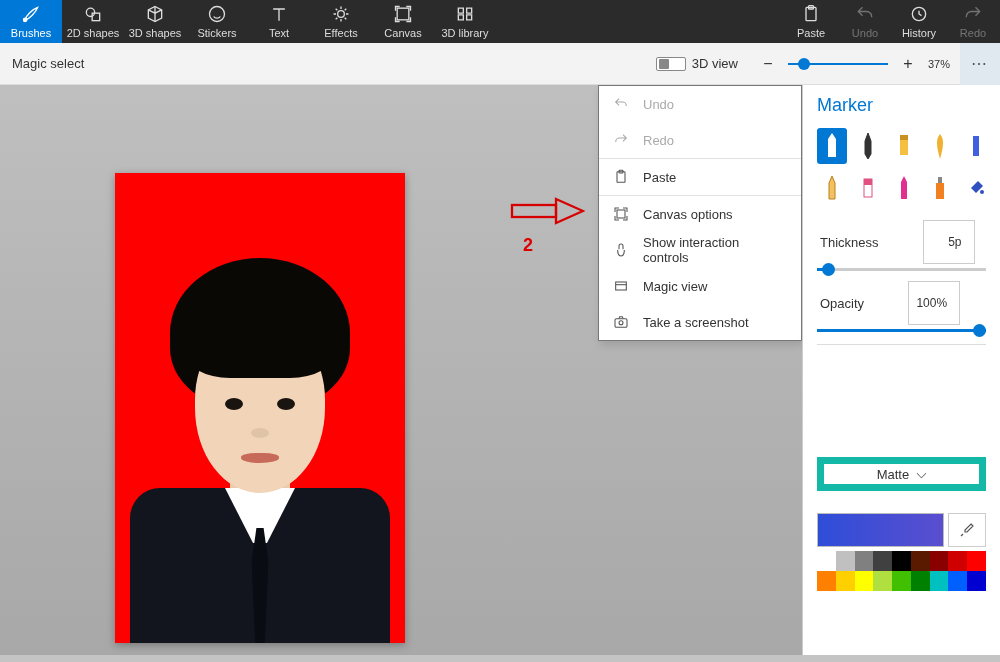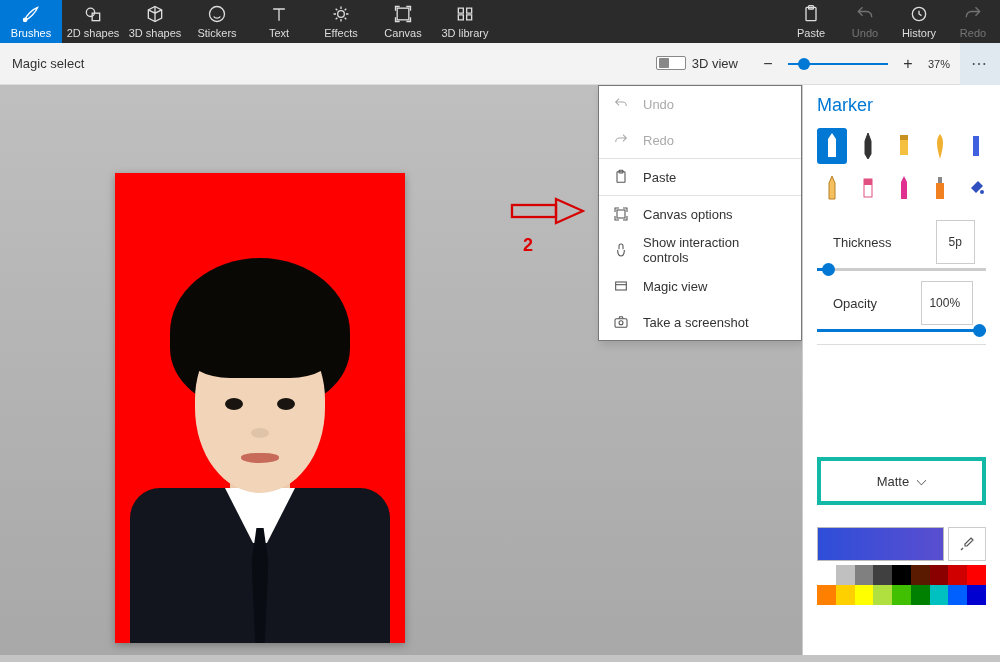--- a/index.html
+++ b/index.html
@@ -10,21 +10,21 @@
 .tool { width: 62px; display: flex; flex-direction: column; align-items: center; justify-content: center; gap: 3px; cursor: pointer; }
 .tool.active { background: #0078d7; color: #fff; }
 .tool svg { width: 20px; height: 20px; }
 .topbar .spacer { flex: 1; }
 .tool-wide { width: 54px; }
 .tool.disabled { opacity: 0.4; }
 
 
 .secbar { height: 42px; background: #f3f3f3; border-bottom: 1px solid #ddd; display: flex; align-items: center; font-size: 13px; color: #333; position: relative; }
 .secbar .magic { padding: 0 12px; }
-.secbar .view3d { margin-left: auto; display: flex; align-items: flex-start; gap: 6px; margin-right: 20px; }
+.secbar .view3d { margin-left: auto; display: flex; align-items: flex-end; gap: 6px; margin-right: 20px; }
 .toggle { width: 30px; height: 14px; border: 1px solid #888; border-radius: 2px; background: #fff; position: relative; }
 .toggle::after { content: ""; position: absolute; left: 2px; top: 1px; width: 10px; height: 10px; background: #888; border-radius: 1px; }
 .zoombar { display: flex; align-items: center; gap: 10px; margin-right: 10px; }
 .zline { width: 100px; height: 2px; background: #0078d4; position: relative; }
 .zline::after { content: ""; position: absolute; left: 10px; top: -5px; width: 12px; height: 12px; background: #0078d4; border-radius: 50%; }
 .zbtn { width: 20px; height: 20px; display: flex; align-items: center; justify-content: center; font-size: 16px; color: #333; cursor: pointer; }
 .zpct { font-size: 11px; }
 .more { width: 40px; height: 42px; display: flex; align-items: center; justify-content: center; background: #e0e8f0; cursor: pointer; font-size: 16px; color: #555; letter-spacing: 2px; }
 
 
@@ -60,27 +60,27 @@
 .ctx-sep { height: 1px; background: #e2e2e2; margin: 0; }
 .ctx-item svg { width: 16px; height: 16px; flex-shrink: 0; }
 
 
 .side { width: 198px; background: #fff; border-left: 1px solid #ccc; padding: 10px 14px; font-size: 13px; color: #333; position: relative; overflow: hidden; }
 .side h3 { font-size: 18px; font-weight: 400; color: #0078d4; margin-bottom: 12px; }
 .brushgrid { display: grid; grid-template-columns: repeat(5, 1fr); gap: 6px; margin-bottom: 14px; }
 .brush { width: 30px; height: 36px; display: flex; align-items: center; justify-content: center; border-radius: 3px; }
 .brush.sel { background: #0078d4; }
 .brush svg { width: 22px; height: 30px; }
-.prop { display: flex; justify-content: space-between; align-items: center; margin: 10px 16px 4px; gap: 44px; }
+.prop { display: flex; justify-content: flex-start; align-items: center; margin: 10px 3px 4px; gap: 44px; }
 .nbox { width: 52px; height: 44px; border: 1px solid #ccc; text-align: right; padding: 0 12px; font-size: 12px; display: flex; align-items: center; justify-content: flex-end; }
 .slider { width: 100%; height: 3px; background: #ccc; position: relative; margin-bottom: 8px; }
 .slider .fill { position: absolute; left: 0; top: 0; bottom: 0; background: #0078d4; }
 .slider .knob { position: absolute; top: -5px; width: 13px; height: 13px; background: #0078d4; border-radius: 50%; }
 .hr { height: 1px; background: #ddd; margin: 12px 0; }
-.matte { height: 48px; border: 4px solid #14b8a6; display: flex; align-items: center; justify-content: center; margin-bottom: 22px; cursor: pointer; }
+.matte { height: 34px; border: 7px solid #14b8a6; display: flex; align-items: center; justify-content: center; margin-bottom: 22px; cursor: pointer; }
 .gradbar { display: flex; gap: 4px; margin-bottom: 4px; }
 .gradswatch { flex: 1; height: 34px; background: linear-gradient(90deg, #2e4ed8, #5a4ed0); border: 1px solid #bbb; }
 .eyedrop { width: 38px; height: 34px; border: 1px solid #ccc; display: flex; align-items: center; justify-content: center; cursor: pointer; }
 .palette { display: grid; grid-template-columns: repeat(9, 1fr); gap: 0; }
 .sw { height: 20px; }
 </style>
 </head>
 <body>
 
 <div class="topbar">

